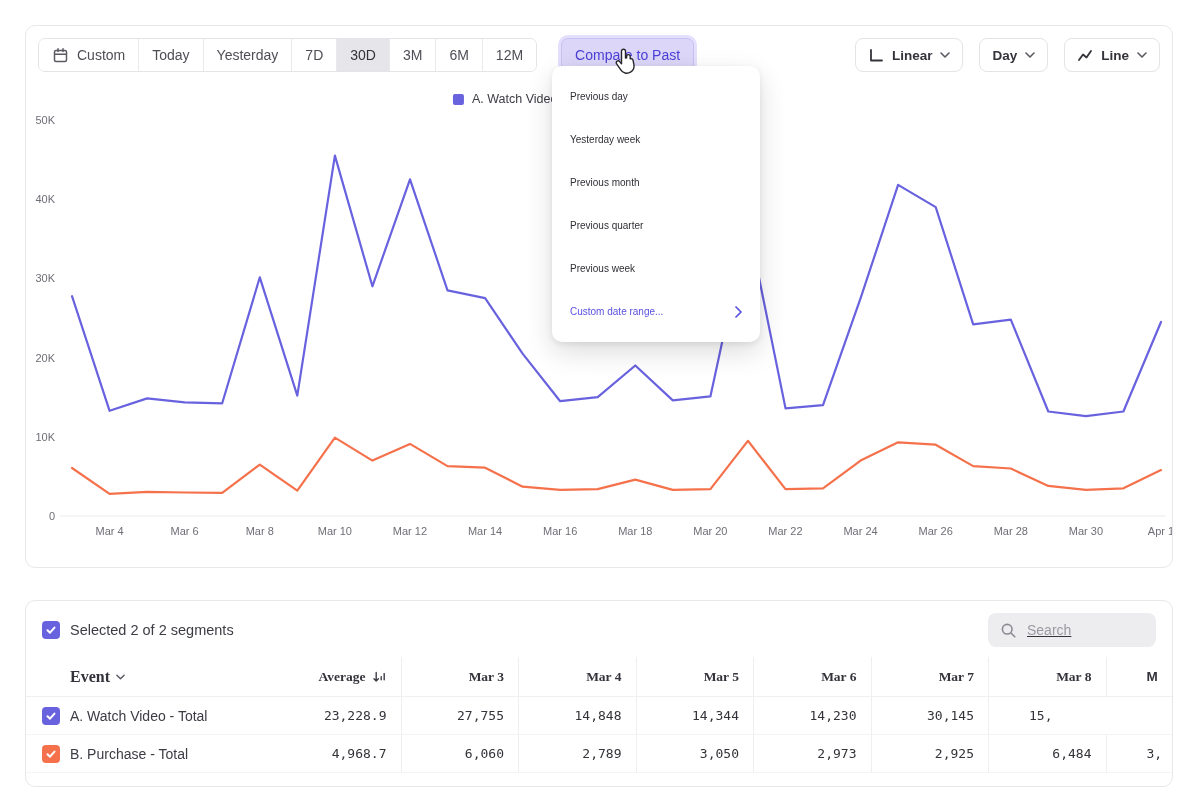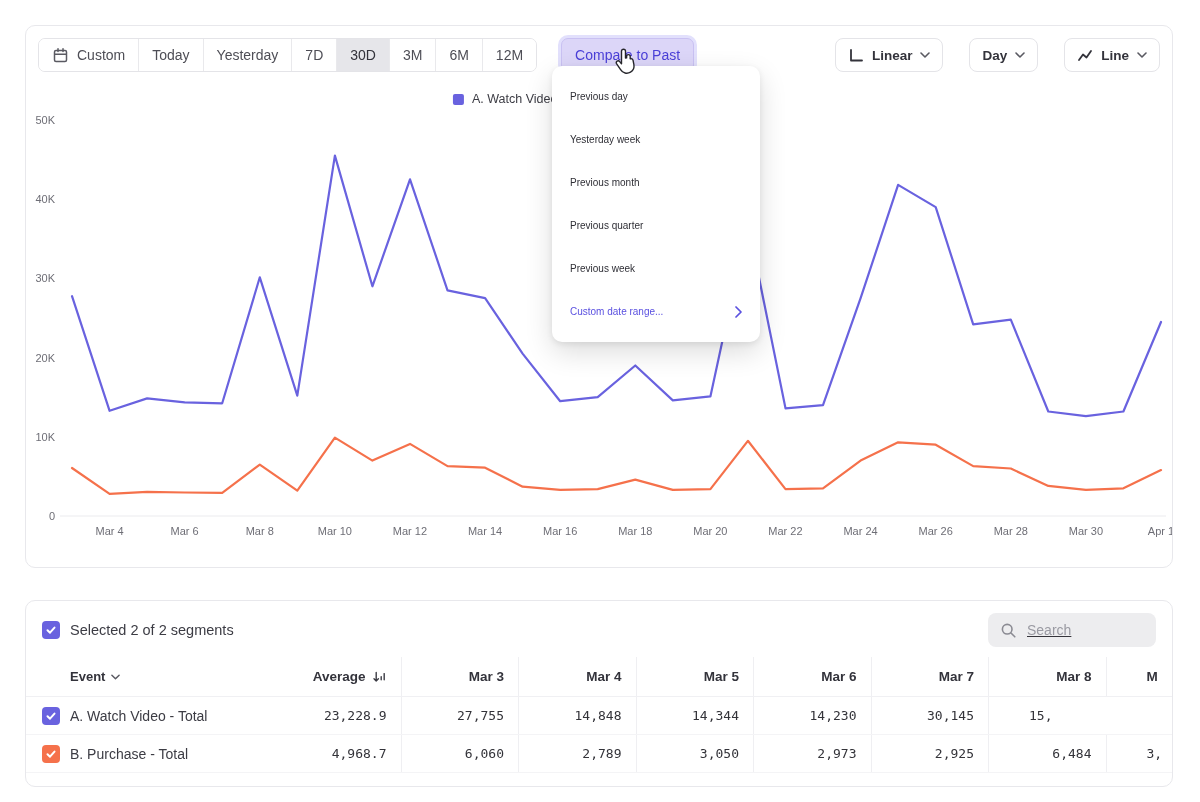--- a/index.html
+++ b/index.html
@@ -9,21 +9,21 @@
   .card-chart { top:25px; height:543px; }
   .card-table { top:600px; height:187px; overflow:hidden; }
 
   
   .toolbar { display:flex; align-items:flex-end; padding:12px 12px 8px 12px; }
   .seg-group { display:flex; align-items:stretch; border:1px solid #e4e4e8; border-radius:7px; height:34px; overflow:hidden; background:#fff; }
   .seg { display:flex; align-items:center; gap:8px; padding:0 13px; font-size:14px; color:#4e4e56; border-right:1px solid #e9e9ec; cursor:pointer; background:#fff; white-space:nowrap; }
   .seg:last-child { border-right:none; }
   .seg.selected { background:#e6e6ea; color:#33333b; }
   .compare-btn { margin-left:24px; height:34px; padding:0 13px; background:#dcd6f8; color:#4a3fd8; border:1px solid #c9c1f2; border-radius:7px; font-size:14px; font-family:inherit; cursor:pointer; box-shadow:0 0 0 3px rgba(122,112,240,.22); white-space:nowrap; }
-  .tool-right { margin-left:auto; display:flex; gap:26px; }
+  .tool-right { margin-left:auto; display:flex; gap:16px; }
   .tool-btn { display:flex; align-items:center; gap:8px; height:34px; padding:0 12px; border:1px solid #e4e4e8; border-radius:8px; background:#fff; font-size:13.5px; font-weight:bold; color:#33333b; font-family:inherit; cursor:pointer; }
 
   
   .chart-area { position:relative; height:475px; }
   .chart-area svg.main { position:absolute; left:0; top:0; }
   .legend { position:absolute; top:12px; left:50%; transform:translateX(-50%); display:flex; gap:26px; z-index:1; }
   .legend-item { display:flex; align-items:center; gap:8px; font-size:12.5px; color:#3c3c44; cursor:pointer; }
   .legend-swatch { width:11px; height:11px; border-radius:2px; }
 
   
@@ -39,23 +39,23 @@
   .checkbox { width:18px; height:18px; border-radius:4px; display:flex; align-items:center; justify-content:center; flex:none; cursor:pointer; }
   .seg-bar-label { margin-left:10px; font-size:14.5px; color:#3c3c44; }
   .search { margin-left:auto; display:flex; align-items:center; gap:8px; width:168px; height:34px; background:#ededef; border-radius:8px; padding:0 12px;text-decoration:underline; }
   .search input { border:none; background:transparent; outline:none; font-size:14px; width:100%; color:#3c3c44; font-family:inherit; }
   .search input::placeholder { color:#9a9aa2; }
 
   .trow { display:flex; align-items:stretch; height:38px; }
   .trow.thead { height:40px; border-bottom:1px solid #f0f0f3; }
   .trow.body-row { border-bottom:1px solid #f4f4f6; }
   .cell-event { width:258px; flex:none; display:flex; align-items:center; gap:10px; padding-left:16px; font-size:14px; color:#3c3c44; }
-  .thead .cell-event { padding-left:44px; font-weight:bold; font-size:13px; color:#33333b; gap:6px; }
+  .thead .cell-event { padding-left:44px; font-weight:bold; font-size:16px; color:#33333b; gap:6px;font-family:Liberation Serif, serif; }
   .cell-num { width:117.5px; flex:none; display:flex; align-items:center; justify-content:flex-end; padding-right:14px; border-right:1px solid #efeff2; font-family:"DejaVu Sans Mono",monospace; font-size:13px; color:#333339; }
-  .thead .cell-num { font-family:Liberation Sans, sans-serif; font-weight:bold; font-size:13.5px; color:#33333b; gap:6px; }
+  .thead .cell-num { font-family:Liberation Serif, serif; font-weight:bold; font-size:13.5px; color:#33333b; gap:6px; }
   .cell-clip { width:120px; flex:none; display:flex; align-items:center; padding-left:40px; font-family:"DejaVu Sans Mono",monospace; font-size:13px; color:#333339; }
   .thead .cell-clip { font-family:"Liberation Sans",sans-serif; font-weight:bold; font-size:13.5px; color:#33333b; }
 </style>
 </head>
 <body>
 
 <div class="page">
 
   <div class="card card-chart">
     <div class="toolbar">

